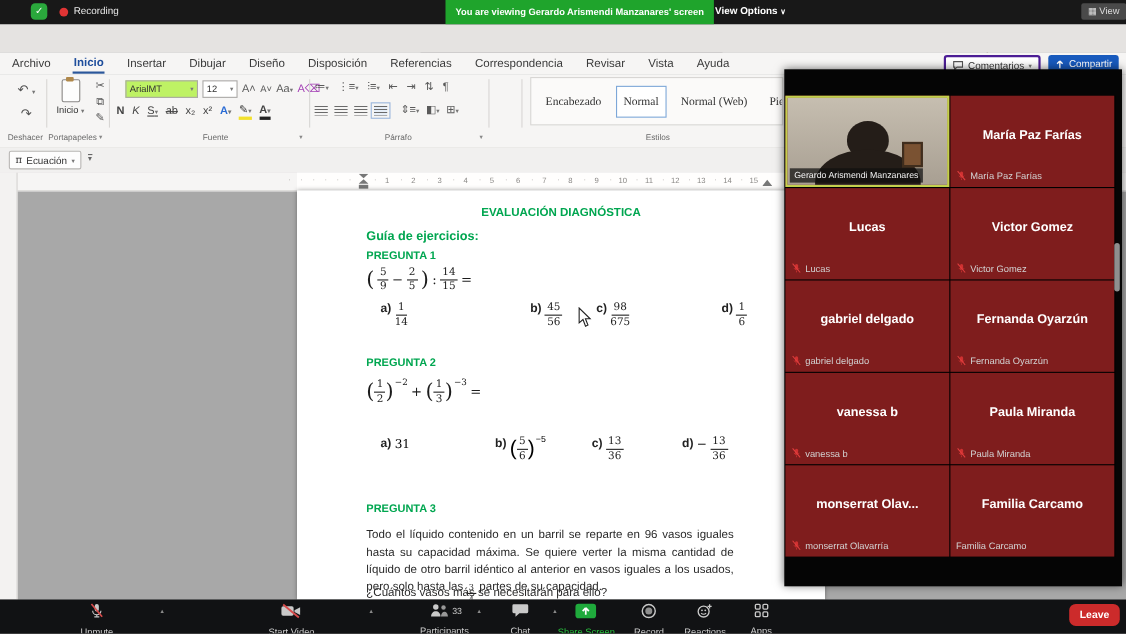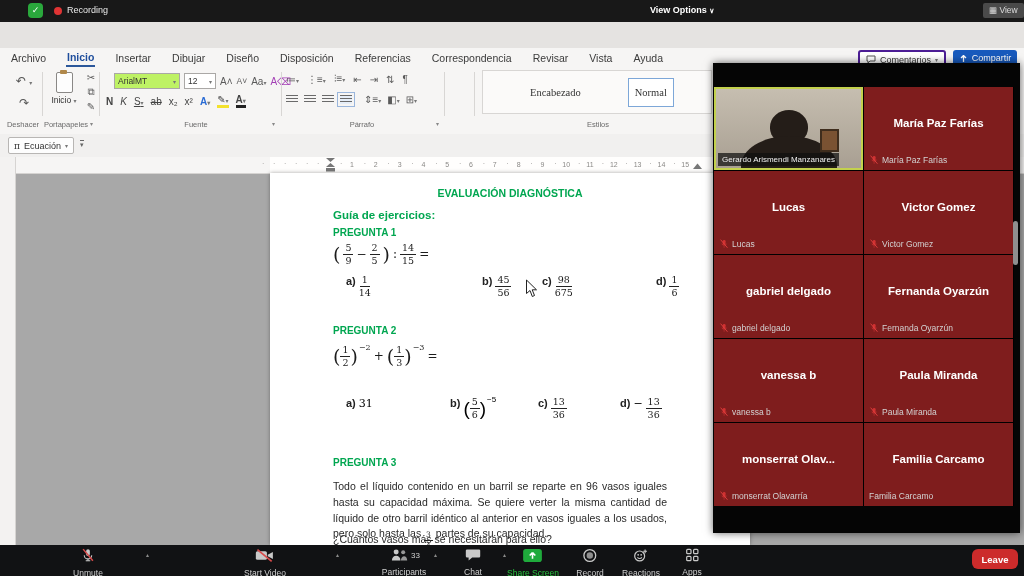--- a/index.html
+++ b/index.html
@@ -67,21 +67,21 @@
   #sizebox{width:24px;height:14px;border:1px solid #aaa8a6;background:#fff;font-size:8.5px;color:#333;
            display:flex;align-items:center;justify-content:space-between;padding:0 3px;}
   #fontrow2{left:106px;top:26px;display:flex;align-items:center;gap:7px;font-size:10px;color:#444;}
   #parrow1{left:286px;top:5px;display:flex;align-items:center;gap:8px;font-size:10px;color:#555;}
   #parrow2{left:286px;top:26px;display:flex;align-items:center;gap:6px;}
   .alico{display:inline-block;width:12px;height:9px;
          background:repeating-linear-gradient(#6a6a6a 0 1px,transparent 1px 3px);}
   .alsel{outline:1.5px solid #9ab6dc;outline-offset:2px;background-color:#e6eef8;}
   #styles-gallery{left:482px;top:2px;width:230px;height:44px;background:#fbfaf9;border:1px solid #d8d6d4;
                   display:flex;align-items:center;gap:6px;padding-left:6px;box-sizing:border-box;overflow:hidden;}
-  .style-item{font-family:"Liberation Serif",serif;font-size:10.5px;color:#333;padding:9px 7px;white-space:nowrap;margin-left:34px;}
+  .style-item{font-family:"Liberation Serif",serif;font-size:10.5px;color:#333;padding:9px 7px;white-space:nowrap;}
   .style-item.active{border:1.5px solid #7da7d8;background:#fff;padding:8px 6px;}
   .grplabel{position:absolute;top:52px;font-size:7.5px;color:#6a6a6a;transform:translateX(-50%);}
   .launcher{position:absolute;top:52px;font-size:6px;color:#888;}
 
   
   #eqbar{left:0;top:134px;width:1024px;height:23px;background:#f1f0ef;border-bottom:1px solid #dddbd9;}
   #eqbtn{left:8px;top:3px;height:15px;border:1px solid #b8b6b4;background:#fdfdfd;border-radius:2px;
          display:flex;align-items:center;gap:4px;padding:0 5px;font-size:9px;color:#333;}
   #eqpin{left:80px;top:6px;font-size:7px;color:#666;border-top:1px solid #666;line-height:8px;}
   #ruler{left:0;top:157px;width:1024px;height:16px;background:#f6f5f4;border-bottom:1px solid #d5d3d1;}
@@ -578,20 +578,21 @@
           </div>
         </div>
       </div>
     <div id="panel-scroll"></div>
   </div>
 
   <div id="topbar" class="abs">
     <div id="shield" class="abs">✓</div>
     <div id="recdot" class="abs"></div>
     <div id="reclabel" class="abs">Recording</div>
+    <div id="banner" class="abs">You are viewing Gerardo Arismendi Manzanares' screen</div>
     <div id="viewopts" class="abs"><span>View Options</span> <span style="font-size:7px">∨</span></div>
     <div id="viewbtn" class="abs">▦ <span>View</span></div>
   </div>
 
   <div id="toolbar" class="abs">
     <div class="titem" style="left:88px">
       <svg width="15" height="15" viewBox="0 0 20 20">
           <rect x="8" y="1.5" width="5" height="9" rx="2.5" fill="#c9c9c9"></rect>
           <path d="M5.5 9.5a5 5 0 0 0 10 0" fill="none" stroke="#c9c9c9" stroke-width="1.4"></path>
           <line x1="10.5" y1="14.5" x2="10.5" y2="17" stroke="#c9c9c9" stroke-width="1.4"></line>

